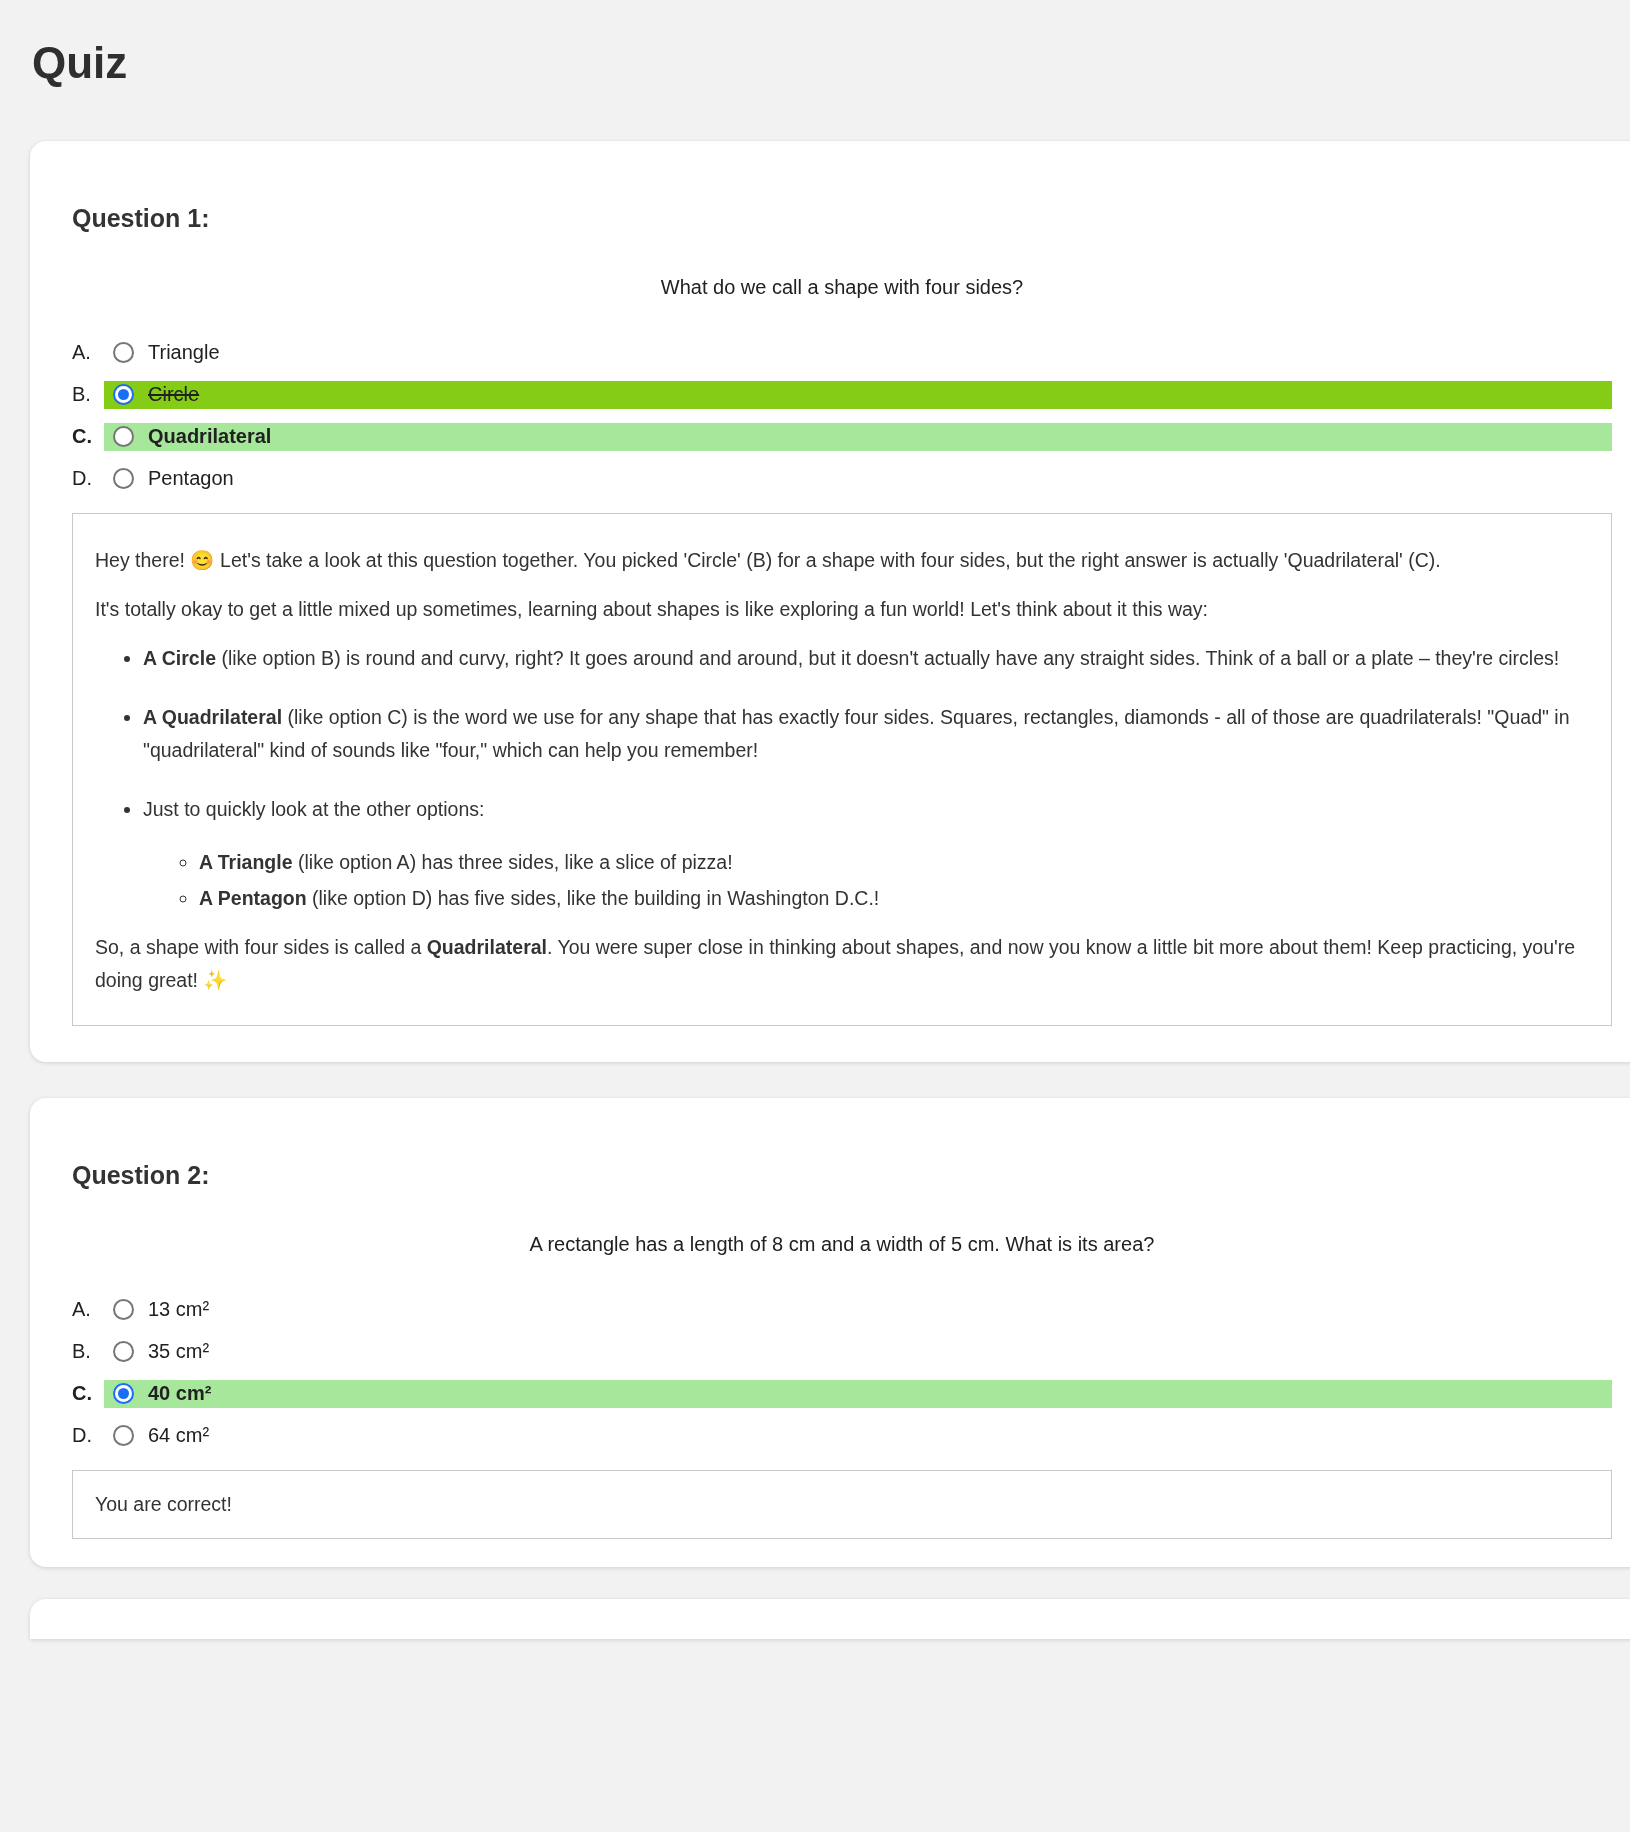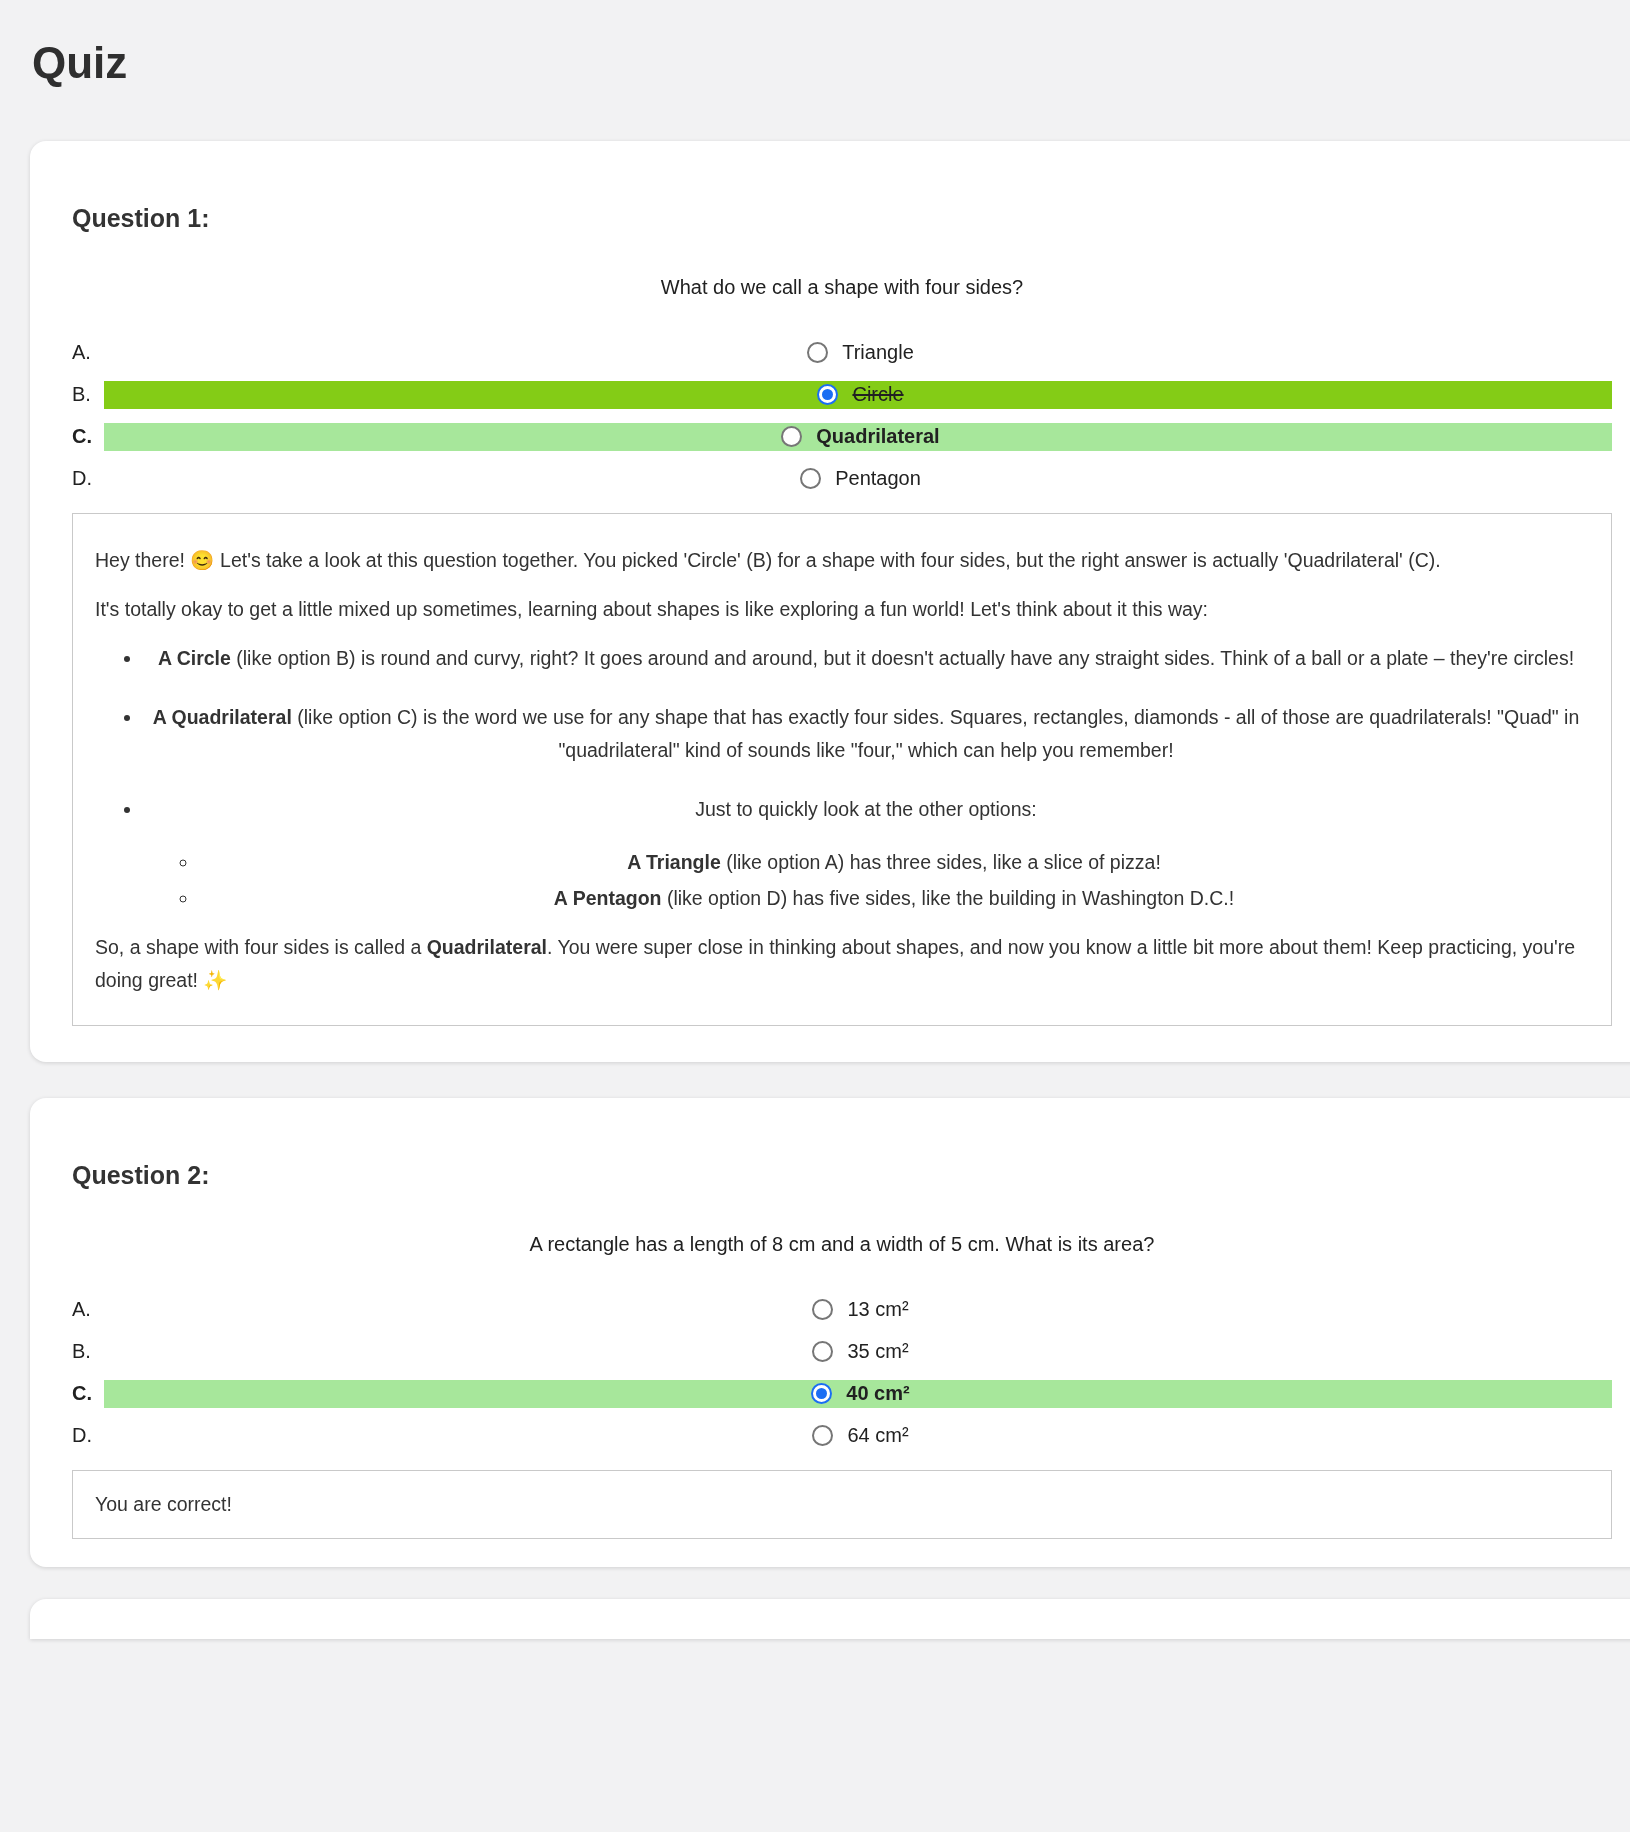--- a/index.html
+++ b/index.html
@@ -55,21 +55,20 @@
     display: flex;
     align-items: center;
     flex: none;
   }
   .option-body {
     flex: 1;
     display: flex;
     align-items: center;
     min-height: 28px;
     padding: 2px 4px 2px 9px;
-    justify-content: center;
   }
   .option-body .radio { margin-right: 14px; }
   .bg-incorrect { background: #84cc16; }
   .bg-correct   { background: #a7e79b; }
   .correct-row  { font-weight: bold; }
   .strike { text-decoration: line-through; }
   .radio {
     width: 21px; height: 21px;
     border-radius: 50%;
     border: 2px solid #767676;
@@ -93,21 +92,20 @@
     font-size: 19.5px;
     line-height: 33px;
     color: #333333;
   }
   .feedback-box p { margin: 0 0 16px 0; }
   .feedback-box p:last-child { margin-bottom: 0; }
   .feedback-box ul.main-list {
     margin: 16px 0 16px 0;
     padding-left: 48px;
     list-style-type: disc;
-    text-align: center;
   }
   .feedback-box ul.main-list > li { margin-bottom: 26px; }
   .feedback-box ul.main-list > li:last-child { margin-bottom: 1px; }
   .feedback-box ul.sub-list {
     margin: 20px 0 4px 0;
     padding-left: 56px;
     list-style-type: circle;
   }
   .feedback-box ul.sub-list > li { margin-bottom: 3px; }
   .feedback-box strong { font-weight: bold; }

